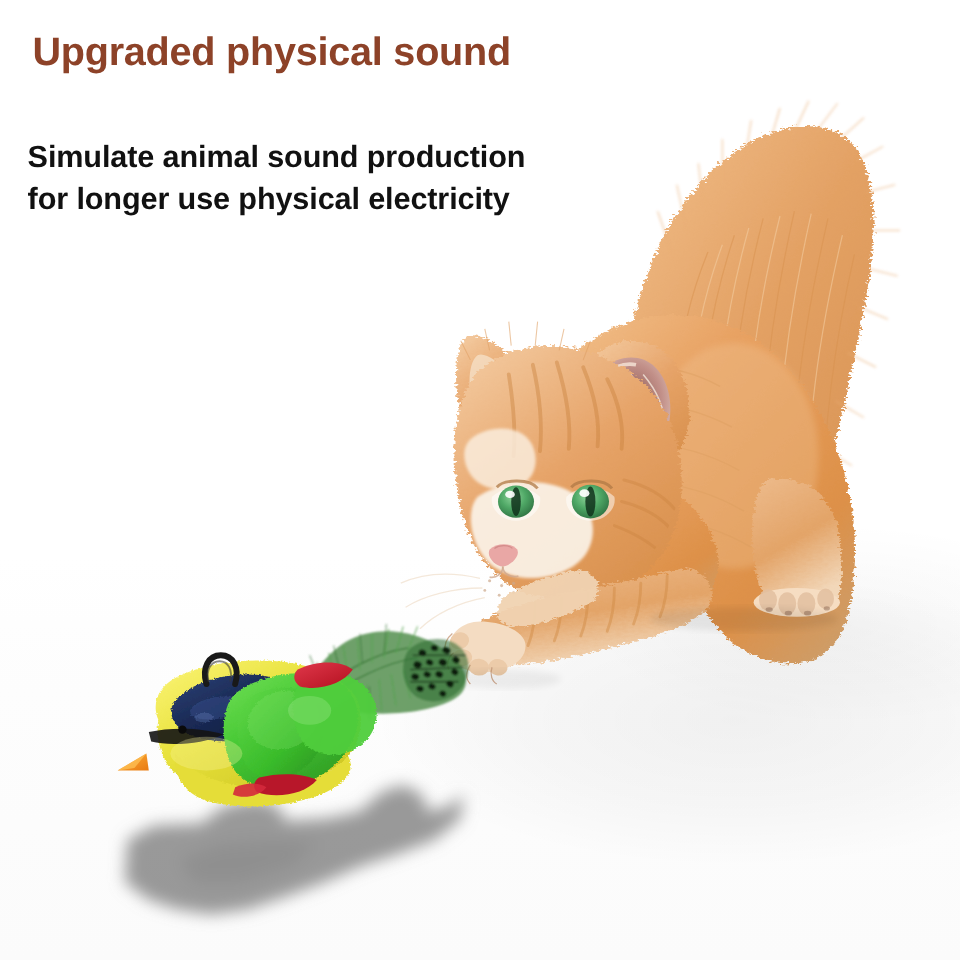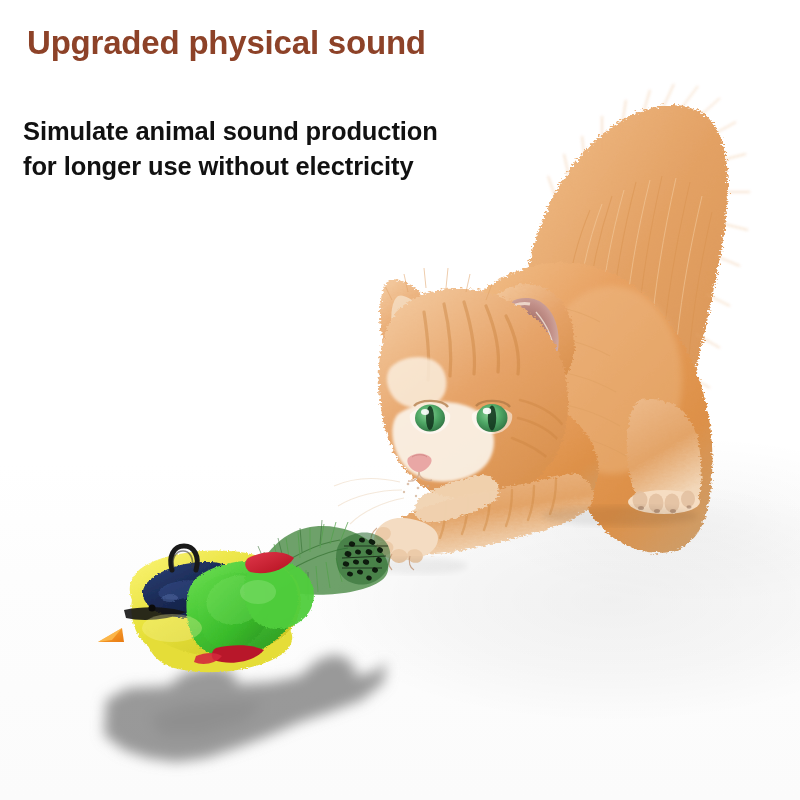--- a/index.html
+++ b/index.html
@@ -560,15 +560,15 @@
       </g>
 
       <ellipse cx="172" cy="628" rx="30" ry="14" fill="#fdf8a6" opacity="0.3" filter="url(#bodySoft)"></ellipse>
       <ellipse cx="258" cy="592" rx="18" ry="12" fill="#b9f2a6" opacity="0.25" filter="url(#bodySoft)"></ellipse>
     </g>
   </svg>
 
   <div class="title" style="color: rgb(141, 66, 40);">Upgraded physical sound</div>
 
   <div class="subtitle" style="color: rgb(17, 17, 17);">Simulate animal sound production
-for longer use without electricity</div>
+for longer use physical electricity</div>
 
 </div>
 
 </body></html>

